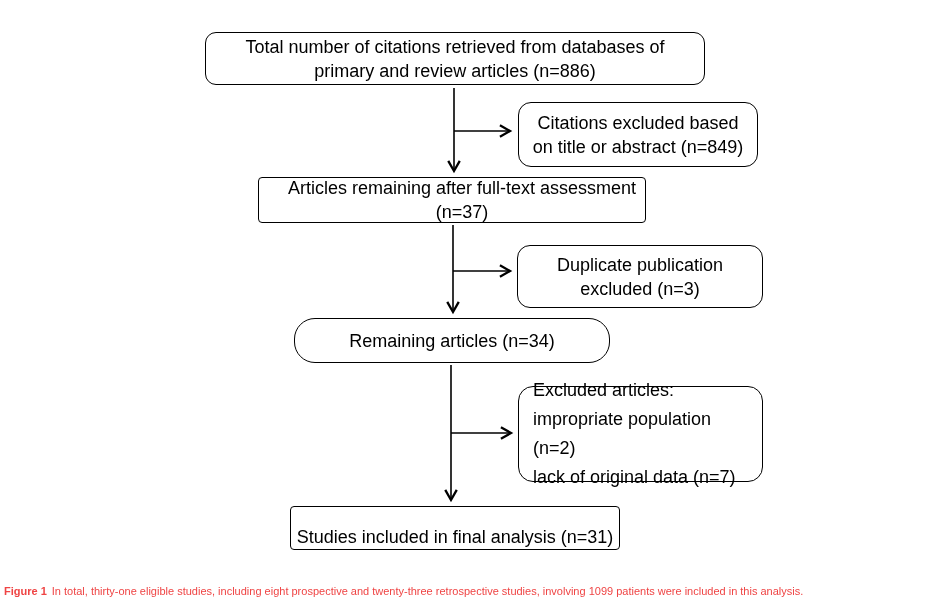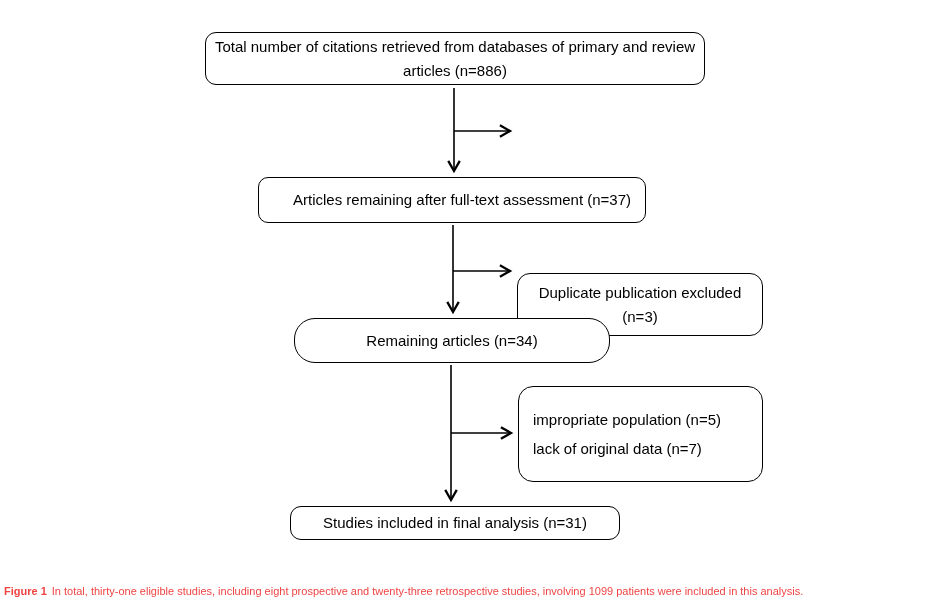--- a/index.html
+++ b/index.html
@@ -16,33 +16,33 @@
 
   .flow-box {
     position: absolute;
     border: 1.6px solid #000;
     background: #ffffff;
     display: flex;
     flex-direction: column;
     justify-content: center;
     align-items: center;
     text-align: center;
-    font-size: 15px;
+    font-size: 18px;
     line-height: 24px;
     color: #000;
   }
 
   .box-total          { left: 205px; top: 32px;  width: 500px; height: 53px; border-radius: 11px; padding: 0 8px; }
   .box-cit-excluded   { left: 518px; top: 102px; width: 240px; height: 65px; border-radius: 13px; padding: 0 10px; }
-  .box-fulltext       { left: 258px; top: 177px; width: 388px; height: 46px; border-radius: 10px; padding-left: 20px; }
-  .box-duplicate      { left: 517px; top: 245px; width: 246px; height: 63px; border-radius: 13px; padding: 0 10px; margin-top: 28px; }
+  .box-fulltext       { left: 258px; top: 177px; width: 388px; height: 46px; border-radius: 4px; padding-left: 20px; }
+  .box-duplicate      { left: 517px; top: 245px; width: 246px; height: 63px; border-radius: 13px; padding: 0 10px; }
   .box-remaining      { left: 294px; top: 318px; width: 316px; height: 45px; border-radius: 21px; }
   .box-excluded-arts  { left: 518px; top: 386px; width: 245px; height: 96px; border-radius: 15px;
                         align-items: flex-start; text-align: left; padding: 0 6px 0 14px; line-height: 29px; }
-  .box-final          { left: 290px; top: 506px; width: 330px; height: 34px; border-radius: 11px; }
+  .box-final          { left: 290px; top: 506px; width: 330px; height: 44px; border-radius: 4px; justify-content: flex-end; }
 
   .arrow-layer {
     position: absolute;
     left: 0; top: 0;
     width: 939px; height: 611px;
     pointer-events: none;
   }
 
   .caption {
     position: absolute;
@@ -74,35 +74,39 @@
       <line x1="453" y1="271" x2="510" y2="271" marker-end="url(#chevron)"></line>
       <line x1="451" y1="365" x2="451" y2="500" marker-end="url(#chevron)"></line>
       <line x1="451" y1="433" x2="511" y2="433" marker-end="url(#chevron)"></line>
     </g>
   </svg>
 
   <div class="flow-box box-total">
     <span>Total number of citations retrieved from databases of primary and review articles (n=886)</span>
   </div>
 
+  <div class="flow-box box-cit-excluded">
+    <span>Citations excluded based on title or abstract (n=849)</span>
+  </div>
 
   <div class="flow-box box-fulltext">
     <span>Articles remaining after full-text assessment (n=37)</span>
   </div>
 
   <div class="flow-box box-duplicate">
     <span>Duplicate publication excluded (n=3)</span>
   </div>
 
   <div class="flow-box box-remaining">
     <span>Remaining articles (n=34)</span>
   </div>
 
   <div class="flow-box box-excluded-arts">
-    <span>impropriate population (n=5)</span>
+    <span>Excluded articles:</span>
+    <span>impropriate population (n=2)</span>
     <span>lack of original data (n=7)</span>
   </div>
 
   <div class="flow-box box-final">
     <span>Studies included in final analysis (n=31)</span>
   </div>
 
   <div class="caption">
     <span class="fig-label">Figure 1</span><span>In total, thirty-one eligible studies, including eight prospective and twenty-three retrospective studies, involving 1099 patients were included in this analysis.</span>
   </div>

